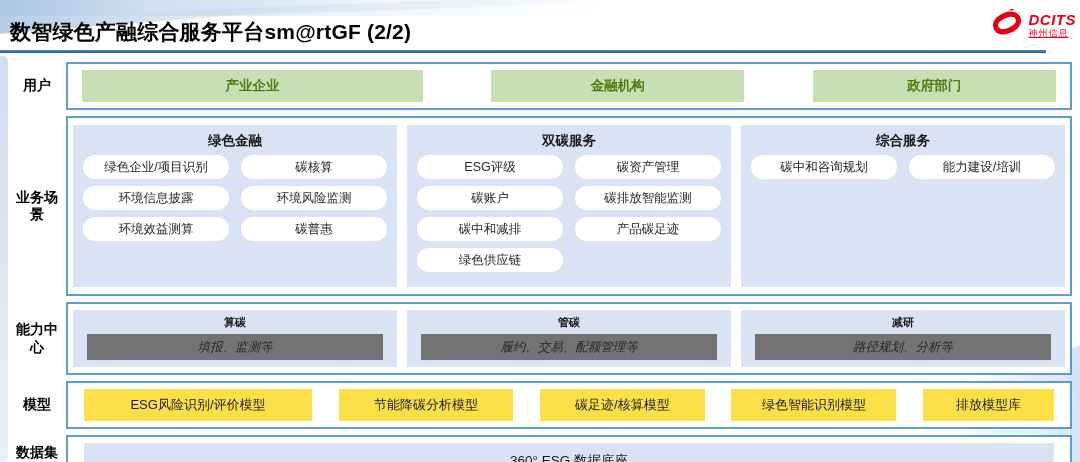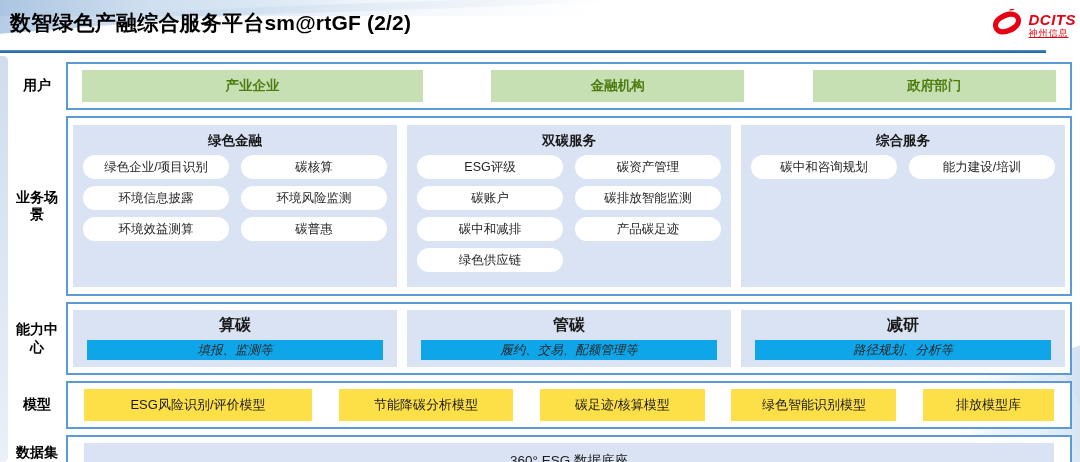--- a/index.html
+++ b/index.html
@@ -20,21 +20,21 @@
   .deco-left{left:0;top:56px;bottom:0;width:8px;
     background:linear-gradient(to bottom,#cfdded,#e9f0f8);border-radius:0 5px 5px 0;}
   .deco-br1{right:-40px;bottom:-46px;width:260px;height:130px;
     background:linear-gradient(115deg,rgba(255,255,255,0) 40%,#dbe6f3 70%,#bfd3e8 100%);
     transform:rotate(-18deg);border-radius:120px 0 0 0;}
   .deco-br2{right:-20px;bottom:-60px;width:200px;height:110px;
     background:linear-gradient(115deg,rgba(255,255,255,0) 35%,#eaf1f8 65%,#cddeee 100%);
     transform:rotate(-28deg);border-radius:110px 0 0 0;}
   
   .header{position:absolute;top:0;left:0;right:0;height:54px;z-index:5;}
-  .page-title{position:absolute;left:10px;top:9px;font-size:21px;font-weight:bold;color:#000;letter-spacing:.2px;}
+  .page-title{position:absolute;left:10px;top:18px;font-size:21px;font-weight:bold;color:#000;letter-spacing:.2px;}
   .header-rule{position:absolute;left:0;top:50px;width:1046px;height:3px;
     background:linear-gradient(to bottom,#4a90c4,#1f5c96);}
   .logo{position:absolute;right:4px;top:9px;display:flex;align-items:center;gap:4px;}
   .logo-texts{display:flex;flex-direction:column;line-height:1;}
   .logo-brand{color:#e60012;font-weight:bold;font-style:italic;font-size:15px;letter-spacing:.5px;}
   .logo-sub{color:#e60012;font-size:9px;margin-top:2px;letter-spacing:1px;text-decoration:underline;}
   
   .main{position:absolute;top:62px;left:8px;right:8px;z-index:4;display:flex;flex-direction:column;}
   .row{display:flex;margin-bottom:6px;}
   .row-label{width:52px;flex:0 0 52px;display:flex;align-items:center;justify-content:center;
@@ -48,22 +48,22 @@
   
   .scen-box{height:162px;display:flex;gap:10px;padding:7px 5px;}
   .scen-col{flex:1;background:#dae3f3;padding:3px 10px 8px;display:flex;flex-direction:column;}
   .scen-title{text-align:center;font-weight:bold;font-size:13.5px;padding:4px 0 5px;color:#1a1a1a;}
   .scen-grid{display:grid;grid-template-columns:1fr 1fr;gap:7px 12px;align-content:start;}
   .scen-item{background:#fff;height:24px;display:flex;align-items:center;justify-content:center;
     font-size:12.5px;color:#262626;white-space:nowrap;border-radius:12px;}
   
   .cap-box{height:57px;display:flex;gap:10px;padding:6px 5px;}
   .cap-col{flex:1;background:#dae3f3;padding:2px 14px 7px;display:flex;flex-direction:column;}
-  .cap-title{text-align:center;font-weight:bold;font-size:16px;padding:3px 0 4px;}
-  .cap-desc{background:#0ea5e9;flex:1;display:flex;align-items:center;justify-content:center;
+  .cap-title{text-align:center;font-weight:bold;font-size:11px;padding:3px 0 4px;}
+  .cap-desc{background:#737373;flex:1;display:flex;align-items:center;justify-content:center;
     font-size:12.5px;font-style:italic;color:#262626;}
   
   .model-box{height:44px;display:flex;align-items:center;justify-content:space-between;padding:0 16px;}
   .model-chip{background:#fde047;height:32px;display:flex;align-items:center;justify-content:center;
     font-size:13px;color:#1a1a1a;white-space:nowrap;}
   .model-chip.m1{width:23.5%;}.model-chip.m2{width:18%;}.model-chip.m3{width:17%;}
   .model-chip.m4{width:17%;}.model-chip.m5{width:13.5%;}
   
   .data-box{height:48px;display:flex;align-items:center;padding:0 16px;}
   .data-chip{background:#dae3f3;width:100%;height:36px;display:flex;align-items:center;justify-content:center;

